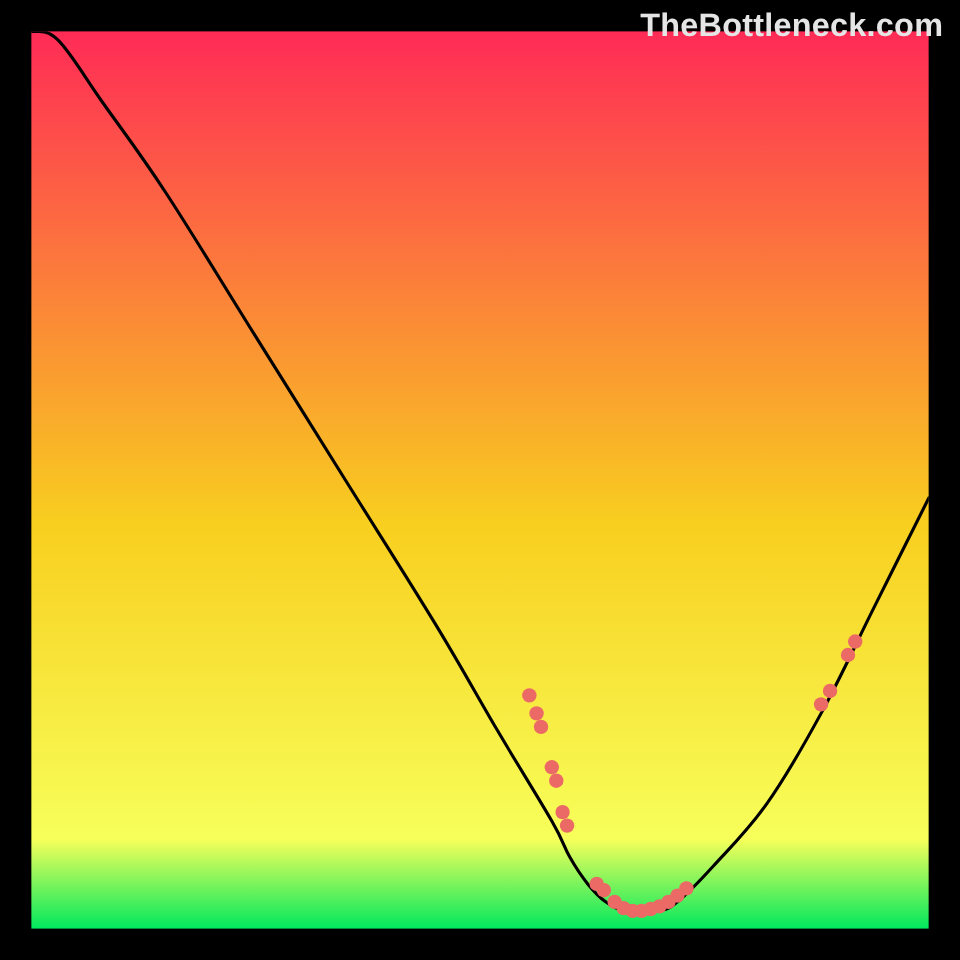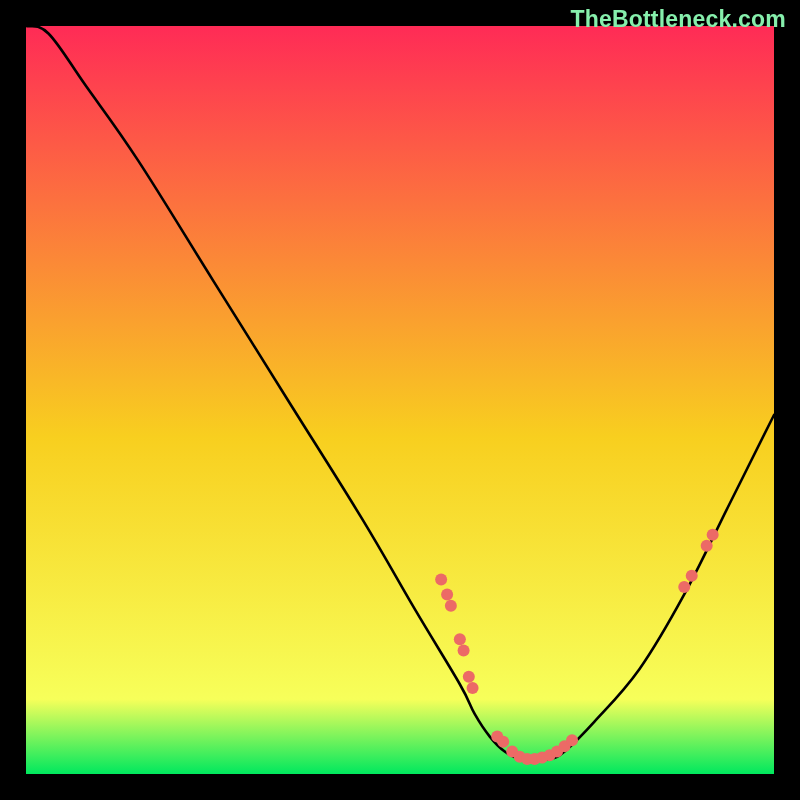--- a/index.html
+++ b/index.html
@@ -14,22 +14,22 @@
   .frame {
     position: relative;
     width: 800px;
     height: 800px;
     background: #000000;
   }
   .watermark {
     position: absolute;
     top: 6px;
     right: 14px;
-    color: #86efac;
-    font-size: 23px;
+    color: #e5e5e5;
+    font-size: 27px;
     font-weight: 600;
     letter-spacing: 0.2px;
     z-index: 10;
   }
   .plot-wrap {
     position: absolute;
     left: 26px;
     top: 26px;
     width: 748px;
     height: 748px;

